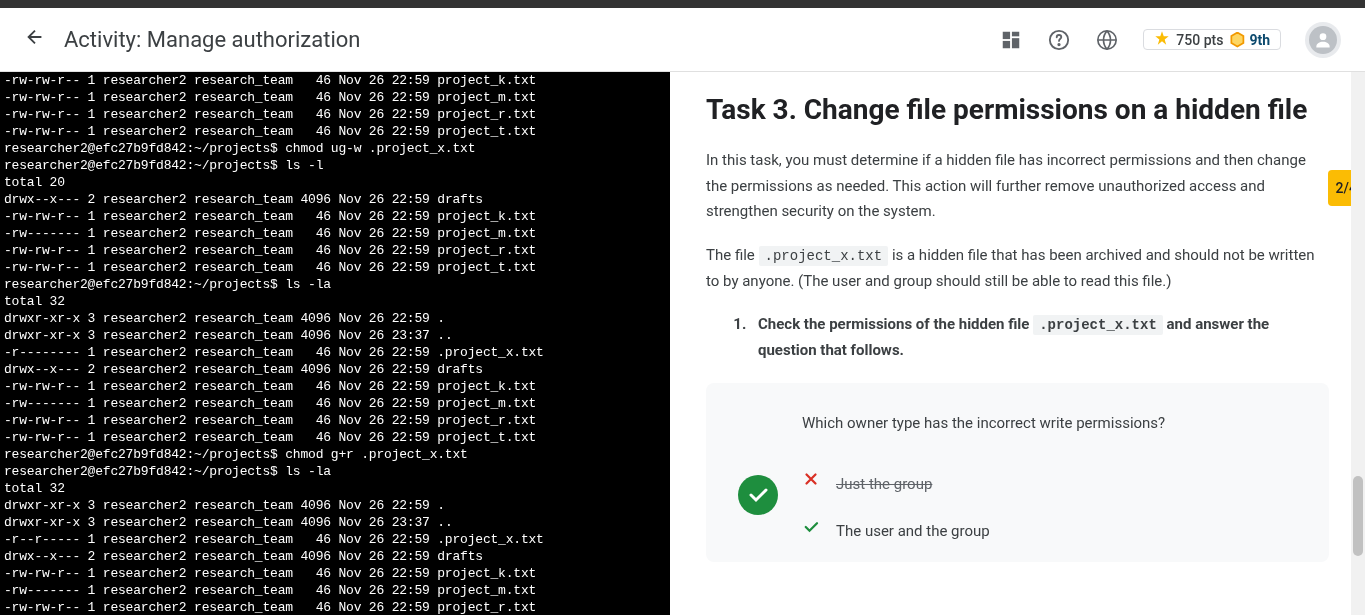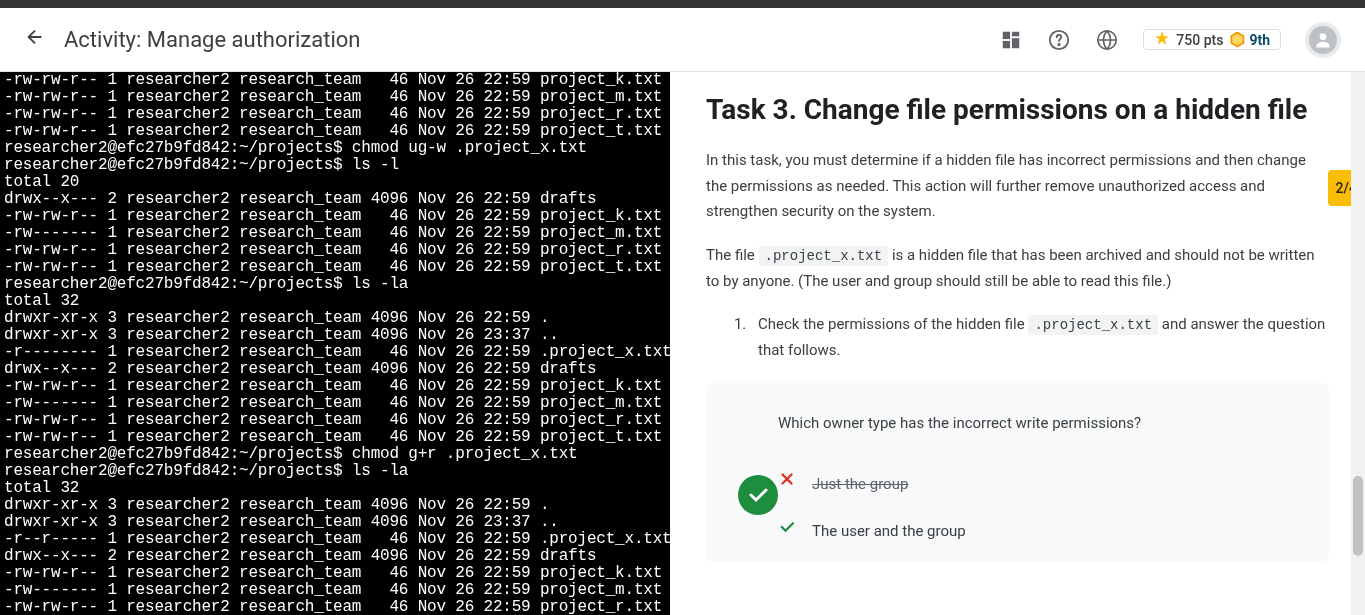--- a/index.html
+++ b/index.html
@@ -11,30 +11,30 @@
 .header-icons { display: flex; align-items: center; gap: 24px; }
 .header-icon { width: 24px; height: 24px; display: flex; align-items: center; justify-content: center; color: #5f6368; cursor: pointer; }
 .points-badge { display: flex; align-items: center; border: 1px solid #dadce0; border-radius: 4px; padding: 0 10px; gap: 6px; font-size: 14px; font-weight: 500; cursor: pointer; }
 .star-icon { color: #fbbc04; }
 .rank-badge { display: flex; align-items: center; gap: 4px; color: #0c4a6e; font-weight: 700; }
 .hex-icon { width: 16px; height: 16px; background: #f29900; clip-path: polygon(50% 0, 93% 25%, 93% 75%, 50% 100%, 7% 75%, 7% 25%); position: relative; }
 .hex-icon::after { content: ''; position: absolute; inset: 2px; background: #fdd663; clip-path: polygon(50% 0, 93% 25%, 93% 75%, 50% 100%, 7% 75%, 7% 25%); }
 .avatar { width: 36px; height: 36px; border-radius: 50%; background: #e8eaed; display: flex; align-items: center; justify-content: center; cursor: pointer; }
 .avatar-inner { width: 28px; height: 28px; border-radius: 50%; background: #bdc1c6; display: flex; align-items: center; justify-content: center; }
 .main { display: flex; height: calc(615px - 72px); }
-.terminal { width: 670px; background: #000; color: #fff; font-family: 'Courier New', monospace; font-size: 16px; line-height: 17px; padding: 0 4px; overflow: hidden; white-space: pre; letter-spacing: -0.2px; }
+.terminal { width: 670px; background: #000; color: #fff; font-family: 'Courier New', monospace; font-size: 13px; line-height: 17px; padding: 0 4px; overflow: hidden; white-space: pre; letter-spacing: -0.2px; }
 .term-dir { color: #ffffff; }
 .content { flex: 1; padding: 20px 36px 0 36px; overflow-y: auto; position: relative; }
 .task-title { font-size: 28px; font-weight: 700; color: #202124; line-height: 1.3; margin-bottom: 20px; }
 .task-body { font-size: 15px; color: #3c4043; line-height: 1.7; }
 .task-body p { margin-bottom: 18px; }
 .code-inline { font-family: 'Courier New', monospace; background: #f1f3f4; padding: 2px 6px; border-radius: 2px; font-size: 14px; }
-.task-body ol { margin-left: 44px; margin-bottom: 20px; }
+.task-body ol { margin-left: 44px; margin-bottom: 20px; font-weight: bold; }
 .task-body ol li { padding-left: 8px; margin-bottom: 12px; }
-.quiz-box { background: #f8f9fa; border-radius: 8px; padding: 28px 32px 8px 32px; margin-top: 8px; display: flex; align-items: flex-start; }
+.quiz-box { background: #f8f9fa; border-radius: 8px; padding: 28px 32px 8px 32px; margin-top: 8px; display: flex; gap: 24px; align-items: flex-start; }
 .quiz-status { width: 40px; height: 40px; border-radius: 50%; background: #1e8e3e; display: flex; align-items: center; justify-content: center; flex-shrink: 0; margin-top: 64px; }
 .quiz-status svg { width: 24px; height: 24px; }
 .quiz-content { flex: 1; }
 .quiz-question { font-size: 15px; color: #3c4043; margin-bottom: 20px; }
 .quiz-option { display: flex; align-items: flex-end; gap: 16px; padding: 10px 0; font-size: 15px; }
 .quiz-x { color: #d93025; font-size: 18px; font-weight: 700; }
 .quiz-check { color: #1e8e3e; }
 .strikethrough { text-decoration: line-through; color: #5f6368; }
 .progress-tab { position: absolute; right: 0; top: 170px; background: #fbbc04; color: #202124; padding: 10px 8px; font-size: 14px; font-weight: 500; border-radius: 4px 0 0 4px; cursor: pointer; }
 .scrollbar-track { position: absolute; right: 0; top: 72px; width: 14px; height: calc(615px - 72px); background: #f1f1f1; }

